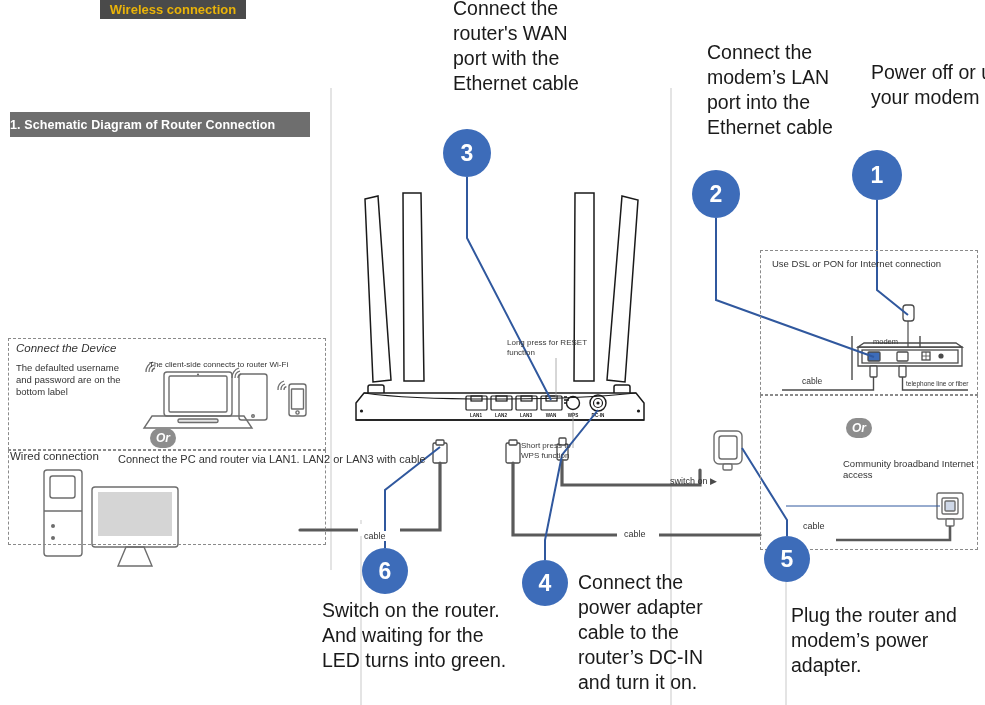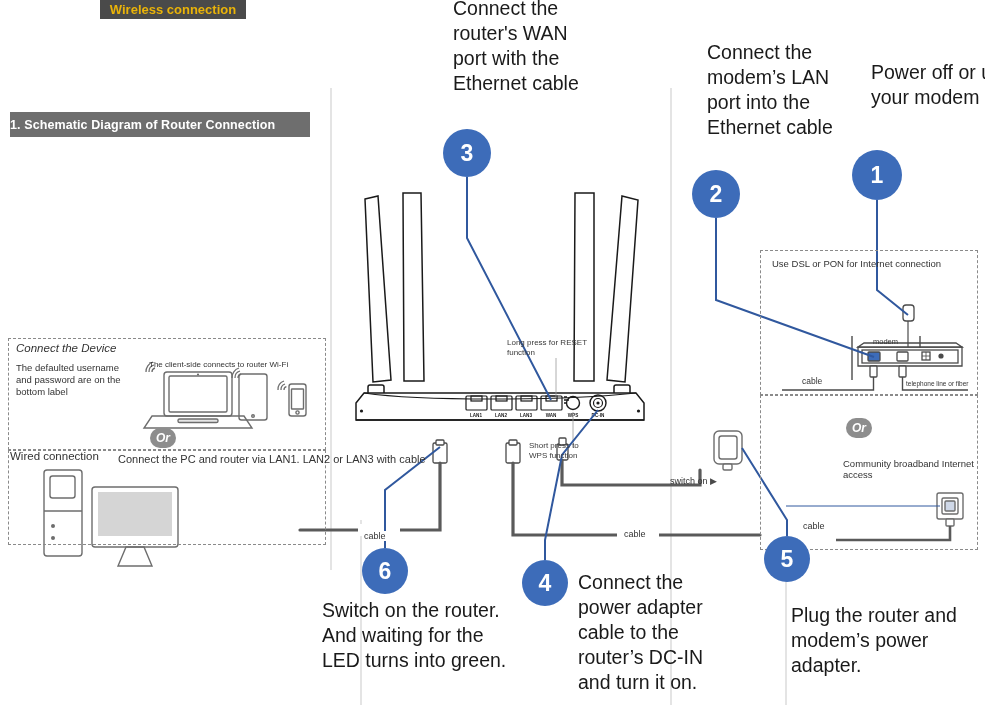--- a/index.html
+++ b/index.html
@@ -45,21 +45,21 @@
   #txt-cable-modem{left:802px;top:376px;font-size:8.5px;color:#333;}
   #txt-telephone{left:906px;top:380px;font-size:6.5px;color:#333;}
   #txt-community{left:818px;top:458px;font-size:9.5px;color:#333;margin-left:25px;}
   #txt-cable-broadband{left:803px;top:521px;font-size:9px;color:#333;}
   
   #lbl-cable-left{left:362px;top:531px;font-size:9px;color:#333;background:#fff;padding:0 2px;}
   #lbl-cable-mid{left:622px;top:529px;font-size:9px;color:#333;background:#fff;padding:0 2px;}
   #lbl-switch-on{left:670px;top:476px;font-size:9px;color:#333;text-align:center;}
   
   #ann-reset{left:507px;top:338px;}
-  #ann-wps{left:521px;top:441px;padding-left:8px;}
+  #ann-wps{left:521px;top:441px;}
   
   .step{
     border-radius:50%;background:#3d6cb9;color:#fff;
     display:flex;align-items:center;justify-content:center;
     font-size:23px;font-weight:600;z-index:9;
   }
   #step1{left:852px;top:150px;width:50px;height:50px;}
   #step2{left:692px;top:170px;width:48px;height:48px;}
   #step3{left:443px;top:129px;width:48px;height:48px;}
   #step4{left:522px;top:560px;width:46px;height:46px;}

